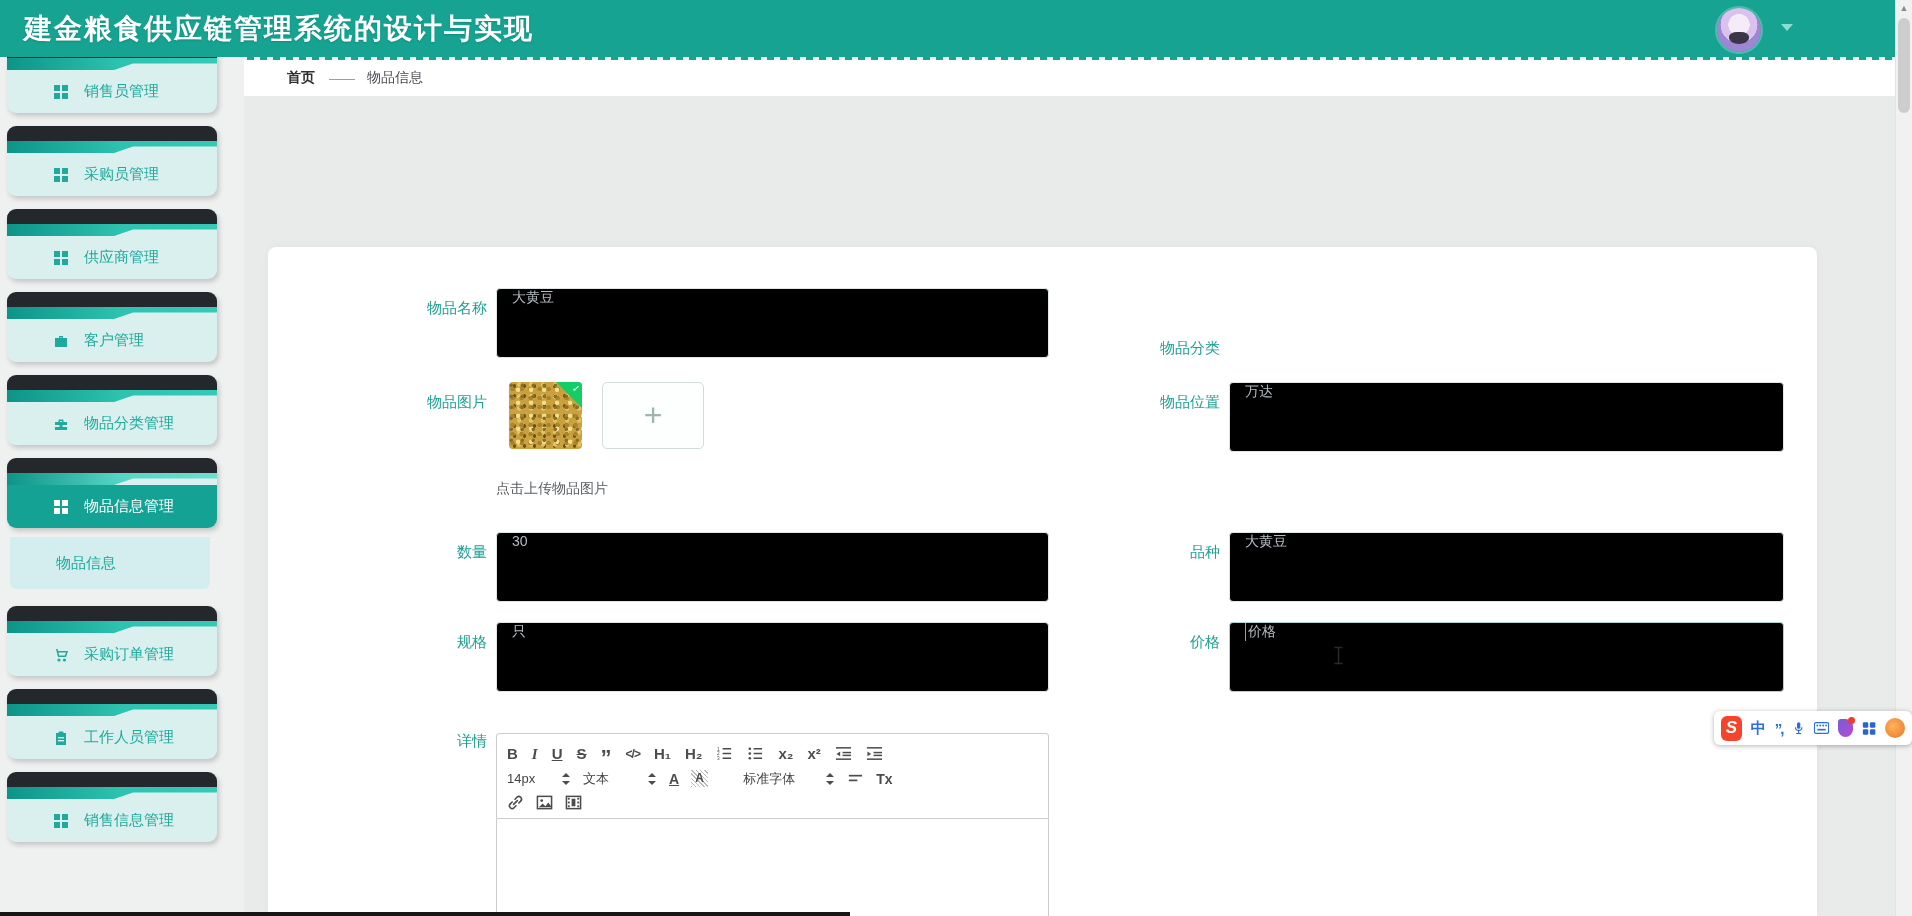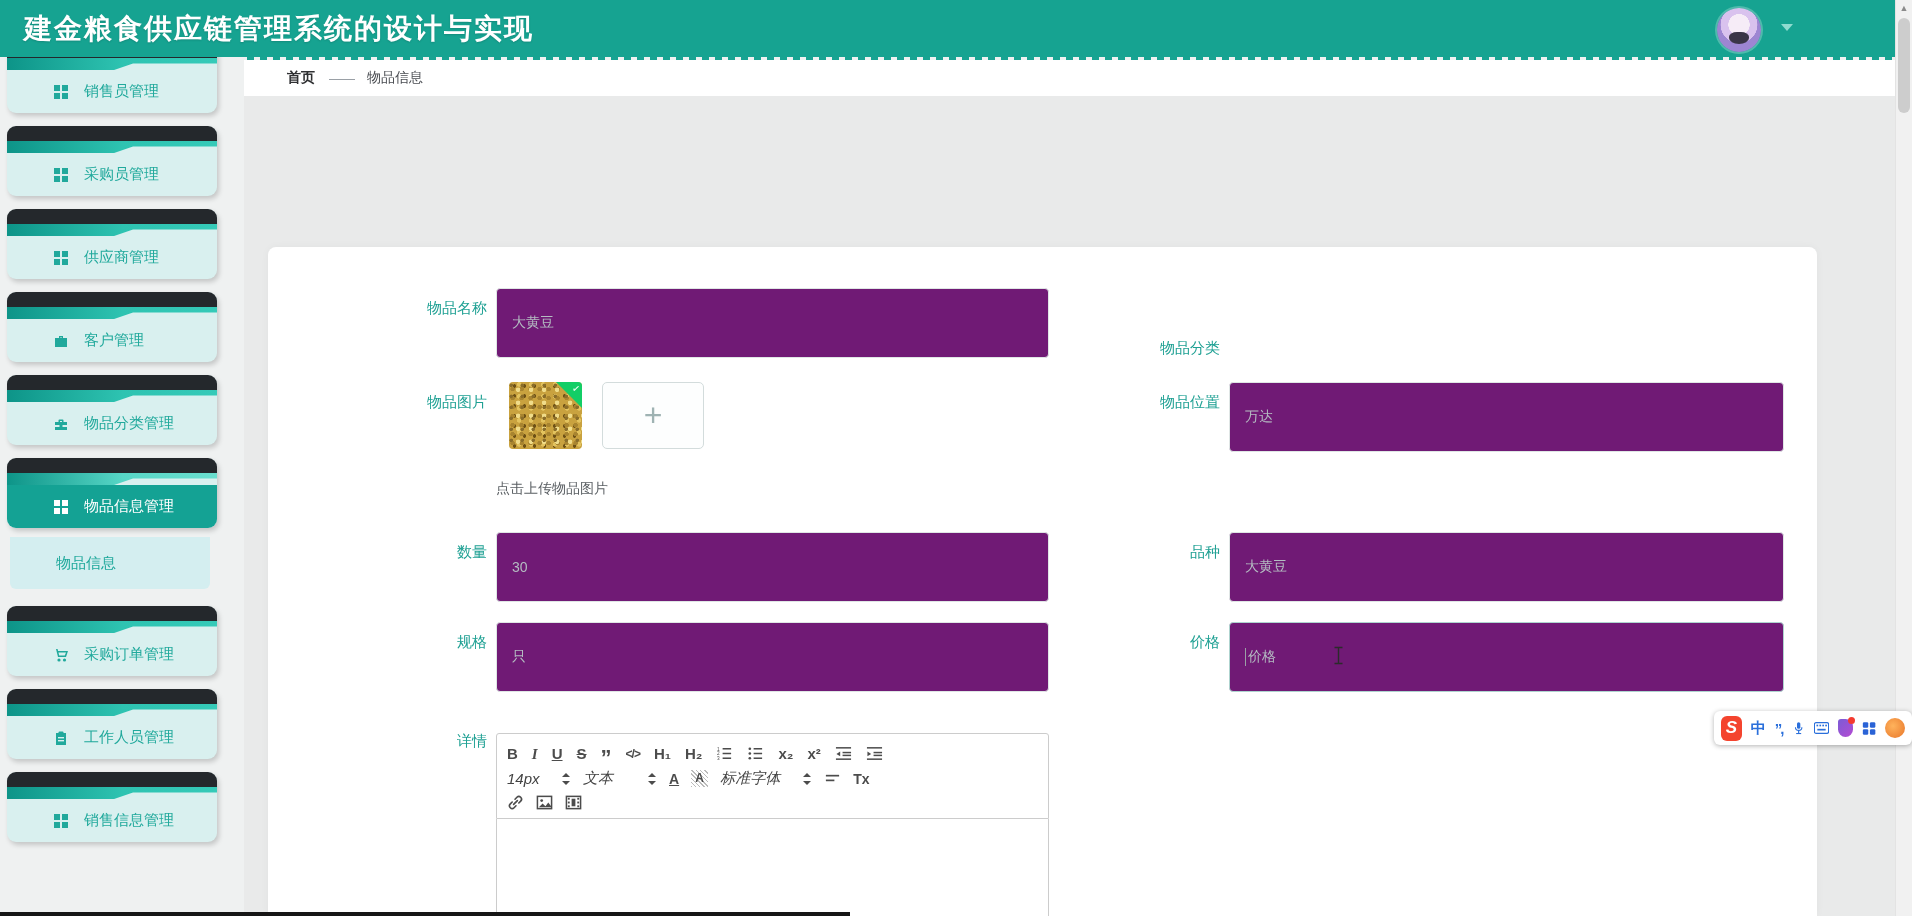--- a/index.html
+++ b/index.html
@@ -50,22 +50,22 @@
   .breadcrumb { position:absolute; left:244px; top:60px; width:1651px; height:36px; background:#fff;
     display:flex; align-items:center; padding-left:43px; font-size:14px; }
   .bc-home { color:#303133; font-weight:bold; cursor:pointer; }
   .bc-sep { color:#9aa0a6; margin:0 14px; letter-spacing:-2px; }
   .bc-current { color:#4a4d52; }
 
   .panel { position:absolute; left:268px; top:247px; width:1549px; height:669px; background:#fff;
     border-radius:8px 8px 0 0; box-shadow:0 0 8px rgba(0,0,0,.04); overflow:hidden; }
 
   .f-label { position:absolute; width:160px; text-align:right; color:#1ea093; font-size:15px; line-height:20px; }
-  .f-box { position:absolute; height:70px; background:#701a75; border:1px solid #dfe6e5; border-radius:4px;
-    display:flex; align-items:center; padding-left:15px; font-size:14px; color:#b4bcc2; }
+  .f-box { position:absolute; height:70px; background:#000000; border:1px solid #dfe6e5; border-radius:4px;
+    display:flex; padding-left:15px; font-size:14px; color:#b4bcc2; }
   .f-box.teal-border { border-color:#aed4cf; }
   .chev { position:absolute; right:14px; top:28px; width:14px; height:14px; color:#b4bcc2; }
 
   .thumb { position:absolute; left:241px; top:135px; width:73px; height:67px; border-radius:4px; overflow:hidden;
     background:
       radial-gradient(circle at 20% 30%, #8a6d2a 0 1.5px, transparent 2px),
       radial-gradient(circle at 70% 60%, #f0dc8a 0 2px, transparent 2.5px),
       radial-gradient(circle at 40% 80%, #a8842f 0 2px, transparent 2.5px),
       radial-gradient(circle at 85% 20%, #e3c35e 0 2px, transparent 2.5px),
       radial-gradient(circle at 55% 40%, #6e5116 0 1.5px, transparent 2px),
@@ -84,21 +84,21 @@
   .ql-toolbar { border:1px solid #ccc; border-radius:3px 3px 0 0; padding:7px 10px 5px 10px; background:#fff; }
   .tb-row { display:flex; align-items:center; gap:14px; height:25px; color:#4c4c4c; }
   .tb-row.r2 { gap:12px; }
   .tb-row.r3 { gap:12px; height:22px; }
   .tb-btn { font-size:15px; font-weight:bold; cursor:pointer; line-height:20px; display:flex; align-items:center; }
   .tb-btn.italic { font-style:italic; font-family:"Liberation Serif",serif; }
   .tb-btn.under { text-decoration:underline; }
   .tb-btn.strike { text-decoration:line-through; }
   .tb-btn.quote { font-size:22px; line-height:10px; padding-top:8px; }
   .tb-btn.code { font-size:12px; letter-spacing:-1px; }
-  .tb-select { display:flex; align-items:center; font-size:15px; font-weight:normal; color:#444; cursor:pointer; gap:6px;font-style:italic; }
+  .tb-select { display:flex; align-items:center; font-size:13px; font-weight:normal; color:#444; cursor:pointer; gap:6px; }
   .tb-select .sel-w { display:inline-block; }
   .spin { width:10px; height:14px; }
   .color-a { font-weight:bold; text-decoration:underline; font-size:14px; cursor:pointer; }
   .bg-a { width:17px; height:17px; font-weight:bold; font-size:12px; text-align:center; line-height:17px; cursor:pointer;
     background:repeating-linear-gradient(45deg,#bbb 0 1px, transparent 1px 3px); }
   .clean { font-weight:bold; font-size:14px; cursor:pointer; }
   .ql-container { border:1px solid #ccc; border-top:none; height:240px; background:#fff; }
   .ticon { width:17px; height:17px; cursor:pointer; }
 
   
@@ -406,21 +406,21 @@
         </span>
         <span class="tb-select" style="width:74px;">
           <span class="sel-w" style="flex:1;">文本</span>
           <svg class="spin" viewBox="0 0 10 14">
               <path d="M1 5l4-4 4 4z" fill="#4c4c4c"></path>
               <path d="M1 9l4 4 4-4z" fill="#4c4c4c"></path>
             </svg>
         </span>
         <span class="color-a">A</span>
         <span class="bg-a">A</span>
-        <span class="tb-select" style="width:92px;">
+        <span class="tb-select" style="width:92px;margin-left:23px;">
           <span class="sel-w" style="flex:1;">标准字体</span>
           <svg class="spin" viewBox="0 0 10 14">
               <path d="M1 5l4-4 4 4z" fill="#4c4c4c"></path>
               <path d="M1 9l4 4 4-4z" fill="#4c4c4c"></path>
             </svg>
         </span>
         <svg class="ticon" viewBox="0 0 18 18">
             <g stroke="#4c4c4c" stroke-width="1.8">
               <line x1="2" y1="6" x2="16" y2="6"></line>
               <line x1="2" y1="11" x2="11" y2="11"></line>

